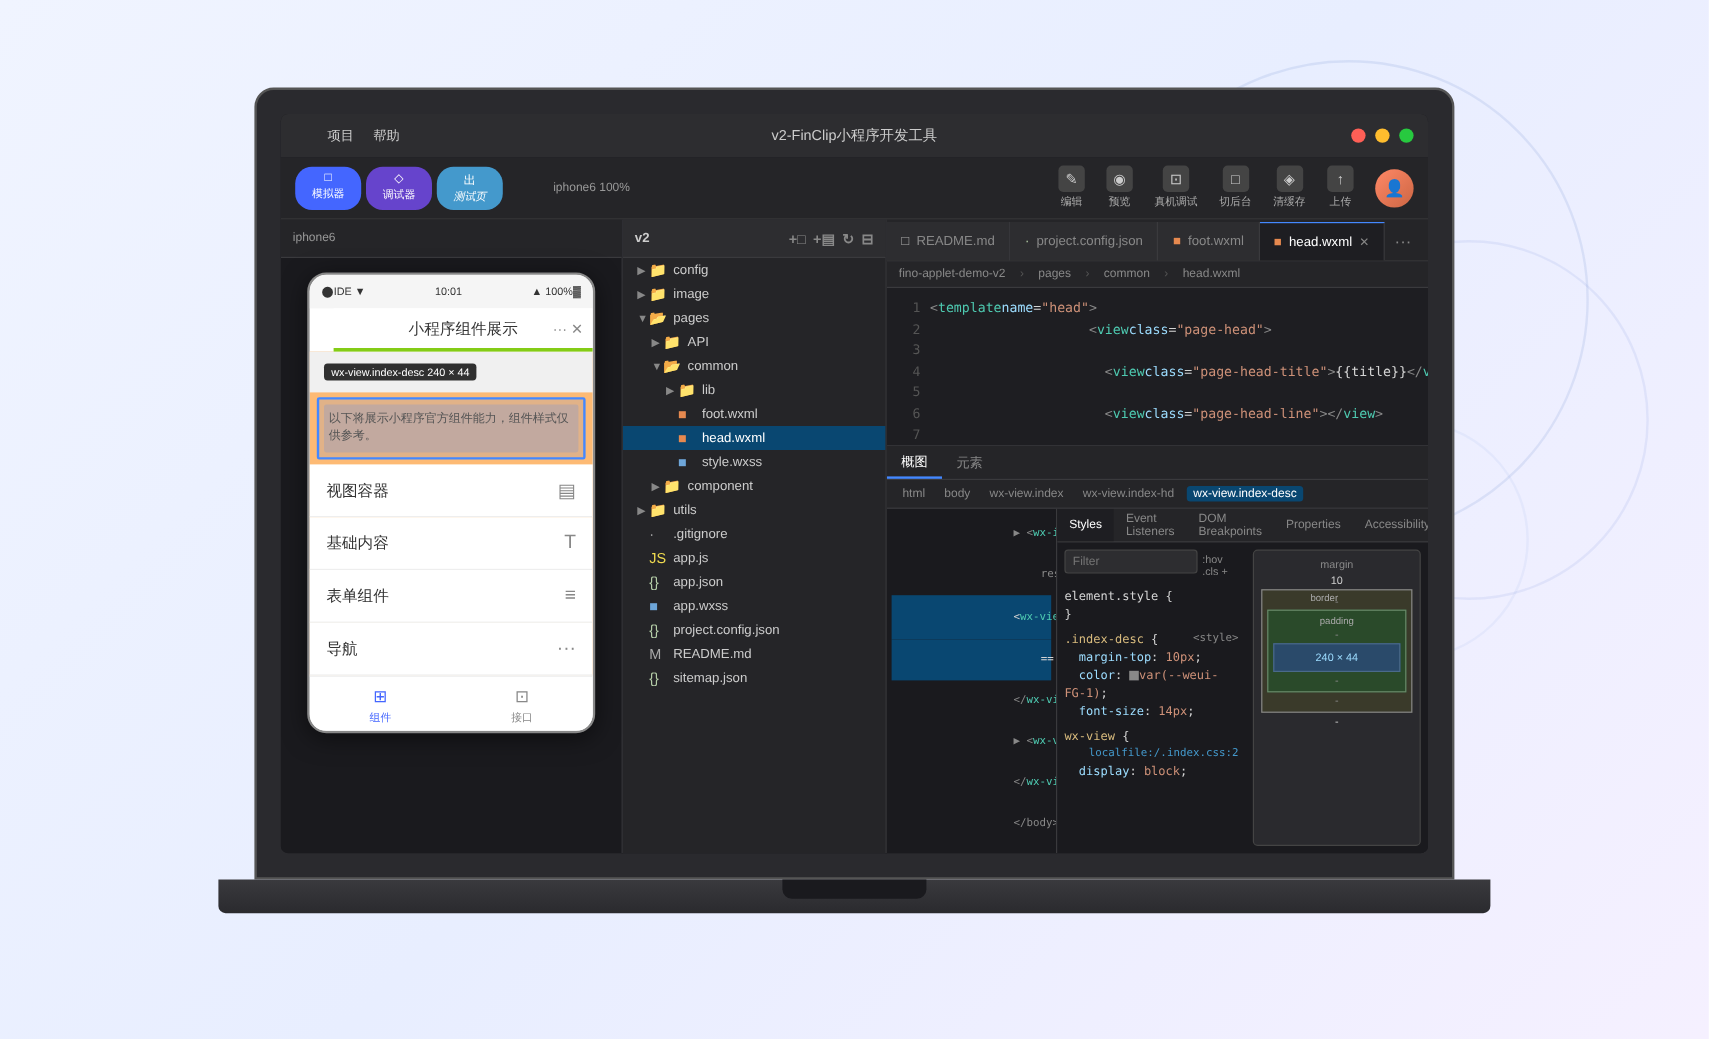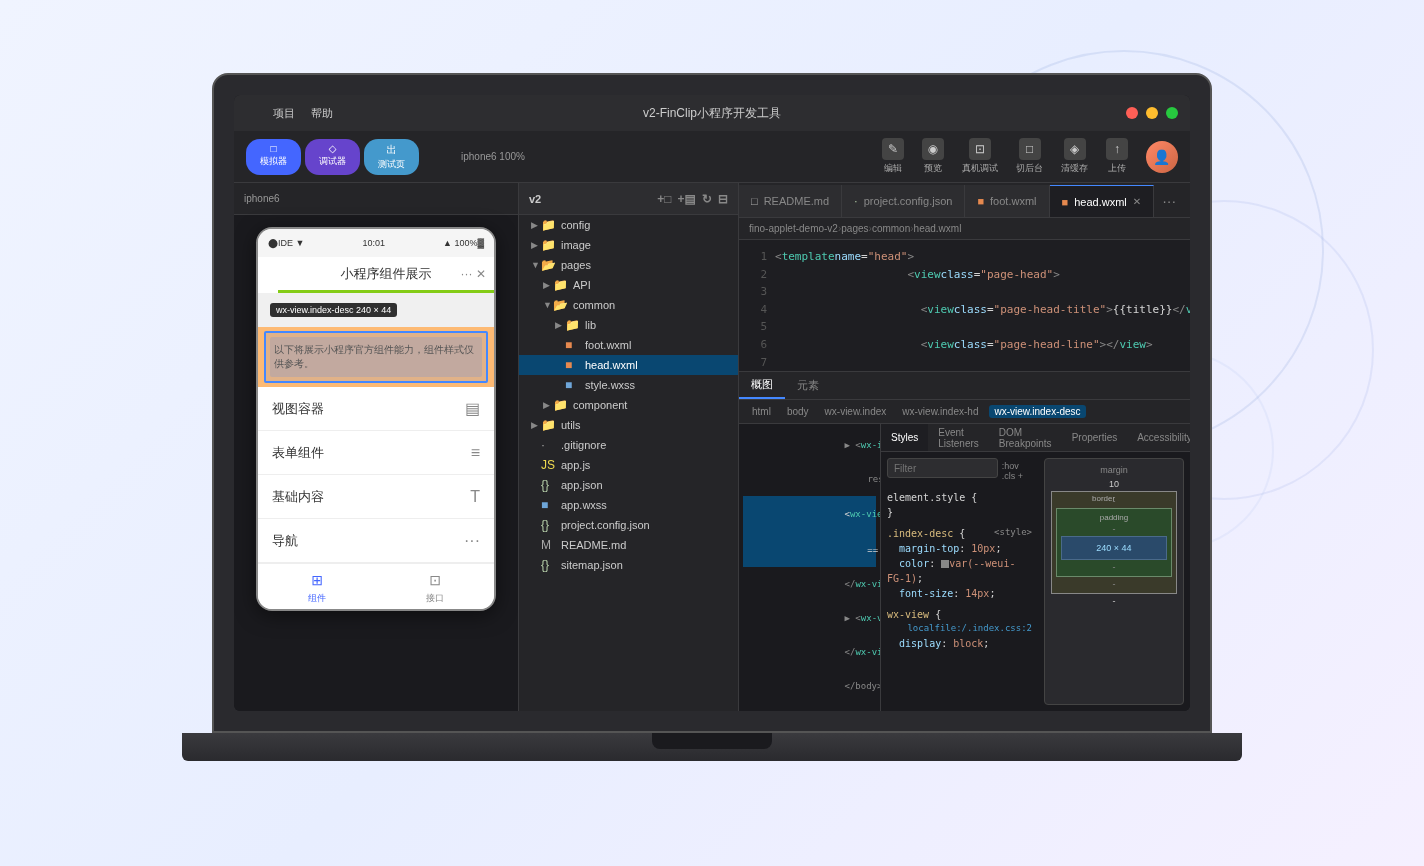--- a/index.html
+++ b/index.html
@@ -428,21 +428,21 @@
     }
     
     .breadcrumb {
       height: 22px;
       background: #252528;
       display: flex;
       align-items: center;
       padding: 0 10px;
       font-size: 10px;
       color: #888;
-      gap: 0;
+      gap: 12px;
       flex-shrink: 0;
       border-bottom: 1px solid #3a3a3d;
     }
     .breadcrumb-sep { color: #555; }
     
     .code-editor {
       flex: 1;
       background: #1e1e22;
       overflow: hidden;
       display: flex;
@@ -688,21 +688,21 @@
           <div class="toolbar-btn" style="background:#4466ff; border-radius:14px; padding:4px 14px;">
             <span>□</span>
             <span style="font-size:9px;">模拟器</span>
           </div>
           <div class="toolbar-btn" style="background:#6644cc; border-radius:14px; padding:4px 14px;">
             <span>◇</span>
             <span style="font-size:9px;">调试器</span>
           </div>
           <div class="toolbar-btn" style="background:#4499cc; border-radius:14px; padding:4px 14px;">
             <span>出</span>
-            <span style="font-size:9px;">测试页</span>
+            <span style="font-size:9px;font-style:italic;">测试页</span>
           </div>
         </div>
         <div class="device-label">iphone6 100%</div>
         <div class="toolbar-right">
           <div class="toolbar-action">
             <div class="toolbar-action-icon">✎</div>
             <span class="toolbar-action-label">编辑</span>
           </div>
           <div class="toolbar-action">
             <div class="toolbar-action-icon">◉</div>
@@ -750,26 +750,26 @@
                   <span class="phone-tooltip">wx-view.index-desc  240 × 44</span>
                 </div>
                 <div class="phone-highlight-box">
                   <div class="phone-desc-text">以下将展示小程序官方组件能力，组件样式仅供参考。</div>
                 </div>
                 <div class="phone-menu-item">
                   <span>视图容器</span>
                   <span class="phone-menu-icon">▤</span>
                 </div>
                 <div class="phone-menu-item">
+                  <span>基础内容</span>
+                  <span class="phone-menu-icon">T</span>
+                </div>
+                <div class="phone-menu-item">
                   <span>表单组件</span>
                   <span class="phone-menu-icon">≡</span>
-                </div>
-                <div class="phone-menu-item">
-                  <span>基础内容</span>
-                  <span class="phone-menu-icon">T</span>
                 </div>
                 <div class="phone-menu-item">
                   <span>导航</span>
                   <span class="phone-menu-icon">···</span>
                 </div>
               </div>
               <div class="phone-bottom-nav">
                 <div class="phone-nav-item active">
                   <div class="phone-nav-icon">⊞</div>
                   <span>组件</span>

